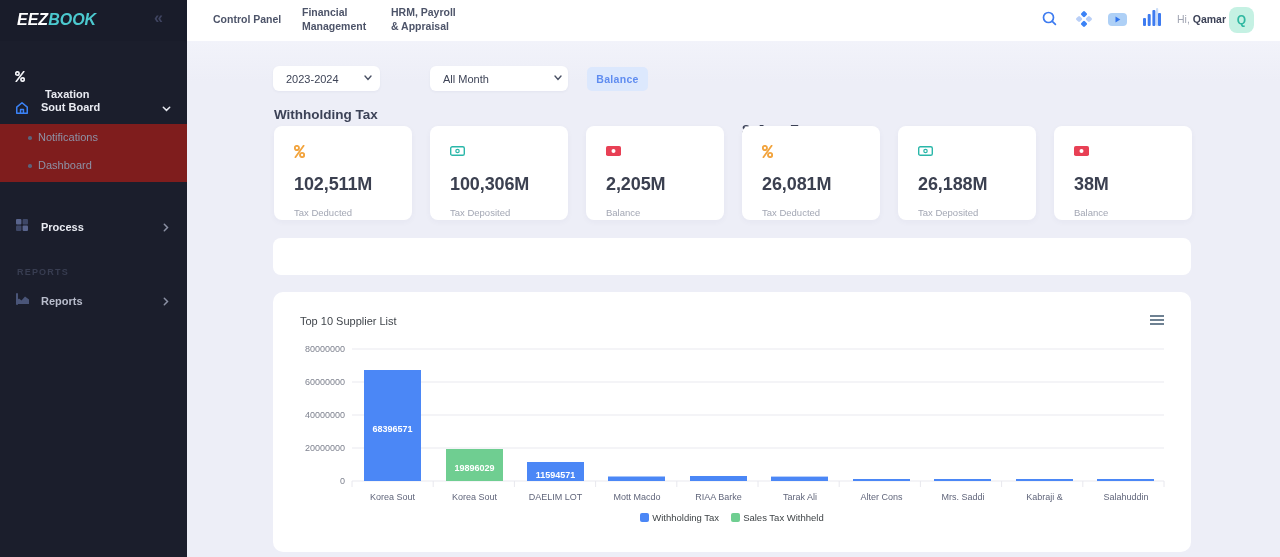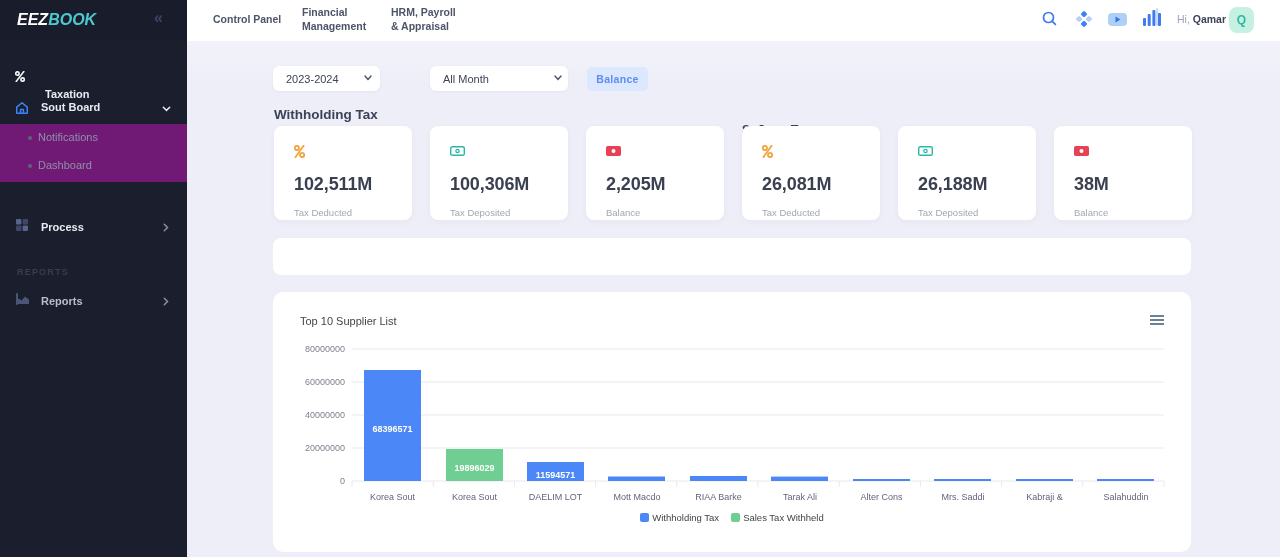--- a/index.html
+++ b/index.html
@@ -8,21 +8,21 @@
   .abs { position:absolute; }
 
   
   #sidebar { position:absolute; left:0; top:0; width:187px; height:557px; background:#1b1e2c; }
   #logo { position:absolute; left:0; top:0; width:187px; height:41px; background:#191c2a; }
   #logo .brand { position:absolute; left:17px; top:11px; font-size:16px; font-weight:bold; letter-spacing:0px; color:#fff;font-style:italic; }
   #logo .brand span { color:#4cc9cf; }
   #logo .coll { position:absolute; right:24px; top:9px; color:#3f4460; font-size:16px; font-weight:bold; }
   .mitem { position:absolute; left:0; width:187px; height:30px; }
   .mtext { position:absolute; font-size:11px; color:#e9ebf2; font-weight:bold; }
-  .sub-panel { position:absolute; left:0; top:124px; width:206px; height:58px; background:#701a75; }
+  .sub-panel { position:absolute; left:0; top:124px; width:206px; height:58px; background:#7f1d1d; }
   .subtext { position:absolute; font-size:11px; color:#8d92a6; }
   .bullet { position:absolute; width:3.5px; height:3.5px; border-radius:50%; background:#5c627a; }
   #reports-label { position:absolute; left:17px; top:267px; font-size:9px; letter-spacing:1.2px; color:#383d51; font-weight:bold; }
 
   
   #header { position:absolute; left:187px; top:0; width:1093px; height:41px; background:#fff; box-shadow:0 1px 4px rgba(40,50,90,0.06); }
   .tab { position:absolute; font-size:10.5px; color:#4d5469; font-weight:bold; line-height:13.5px; }
 
   
   #content { position:absolute; left:187px; top:41px; width:1093px; height:516px; background:linear-gradient(#f2f3fa 0px, #edeef7 40px); }

